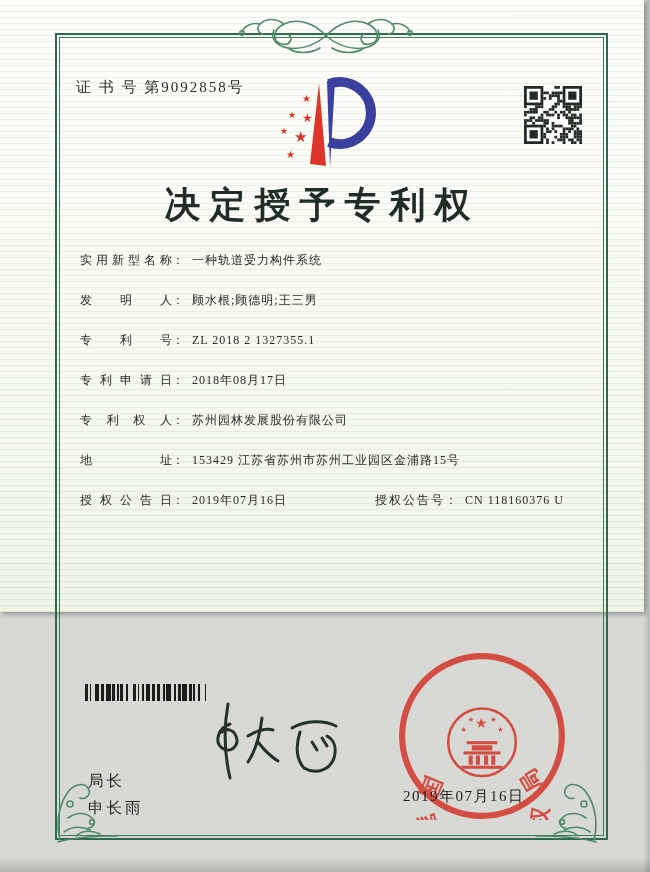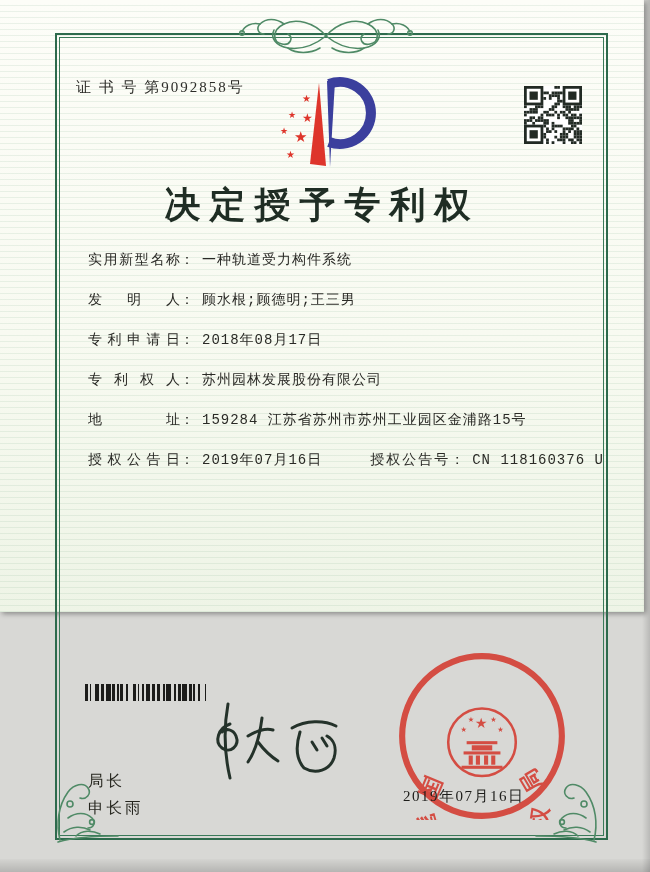--- a/index.html
+++ b/index.html
@@ -31,31 +31,31 @@
     position:absolute;left:76px;top:78px;
     font-size:15px;color:#2c2c28;letter-spacing:2px;
   }
   .logo{position:absolute;left:272px;top:76px;}
   .qr{position:absolute;left:524px;top:86px;width:58px;height:58px;}
   .title{
     position:absolute;left:0;top:181px;width:100%;
     text-align:center;font-size:36px;font-weight:bold;color:#1f2d24;
     letter-spacing:9px;
   }
-  .fields{position:absolute;left:88px;top:249px;width:480px;font-size:14px;color:#2a2a26;font-family:Liberation Mono, monospace;}
+  .fields{position:absolute;left:80px;top:249px;width:480px;font-size:12px;color:#2a2a26;}
   .frow{margin-bottom:17px;line-height:23px;white-space:nowrap;}
   .flabel{
     display:inline-block;width:92px;vertical-align:top;
     text-align:justify;text-align-last:justify;
   }
   .fcolon{display:inline-block;margin-right:8px;}
   .fvalue{letter-spacing:1px;}
   .frow-split{display:flex;}
   .gcell{margin-left:48px;white-space:nowrap;}
-  .glabel{letter-spacing:2px;}
+  .glabel{letter-spacing:2px;margin-left:40px;}
   .paras{
     position:absolute;left:86px;top:527px;width:482px;
     font-size:14.5px;line-height:1.93;color:#2e2e2a;
     text-align:justify;letter-spacing:0.4px;
   }
   .paras p{margin:0;text-indent:2em;}
   .barcode{
     position:absolute;left:85px;top:684px;width:180px;height:17px;
     overflow:hidden;white-space:nowrap;font-size:0;
   }
@@ -322,27 +322,30 @@
     <div class="title">决定授予专利权</div>
 
     <div class="fields">
       <div class="frow">
         <span class="flabel">实用新型名称</span><span class="fcolon">：</span><span class="fvalue">一种轨道受力构件系统</span>
       </div>
       <div class="frow">
         <span class="flabel">发明人</span><span class="fcolon">：</span><span class="fvalue">顾水根;顾德明;王三男</span>
       </div>
       <div class="frow">
+        <span class="flabel">专利号</span><span class="fcolon">：</span><span class="fvalue">ZL 2018 2 1327355.1</span>
+      </div>
+      <div class="frow">
         <span class="flabel">专利申请日</span><span class="fcolon">：</span><span class="fvalue">2018年08月17日</span>
       </div>
       <div class="frow">
         <span class="flabel">专利权人</span><span class="fcolon">：</span><span class="fvalue">苏州园林发展股份有限公司</span>
       </div>
       <div class="frow">
-        <span class="flabel">地址</span><span class="fcolon">：</span><span class="fvalue">159284 江苏省苏州市苏州工业园区金浦路15号</span>
+        <span class="flabel">地址</span><span class="fcolon">：</span><span class="fvalue">153429 江苏省苏州市苏州工业园区金浦路15号</span>
       </div>
       <div class="frow frow-split">
         <span>
           <span class="flabel">授权公告日</span><span class="fcolon">：</span><span class="fvalue">2019年07月16日</span>
         </span>
         <span class="gcell">
           <span class="glabel">授权公告号</span><span class="fcolon">：</span><span class="fvalue">CN 118160376 U</span>
         </span>
       </div>
     </div>

